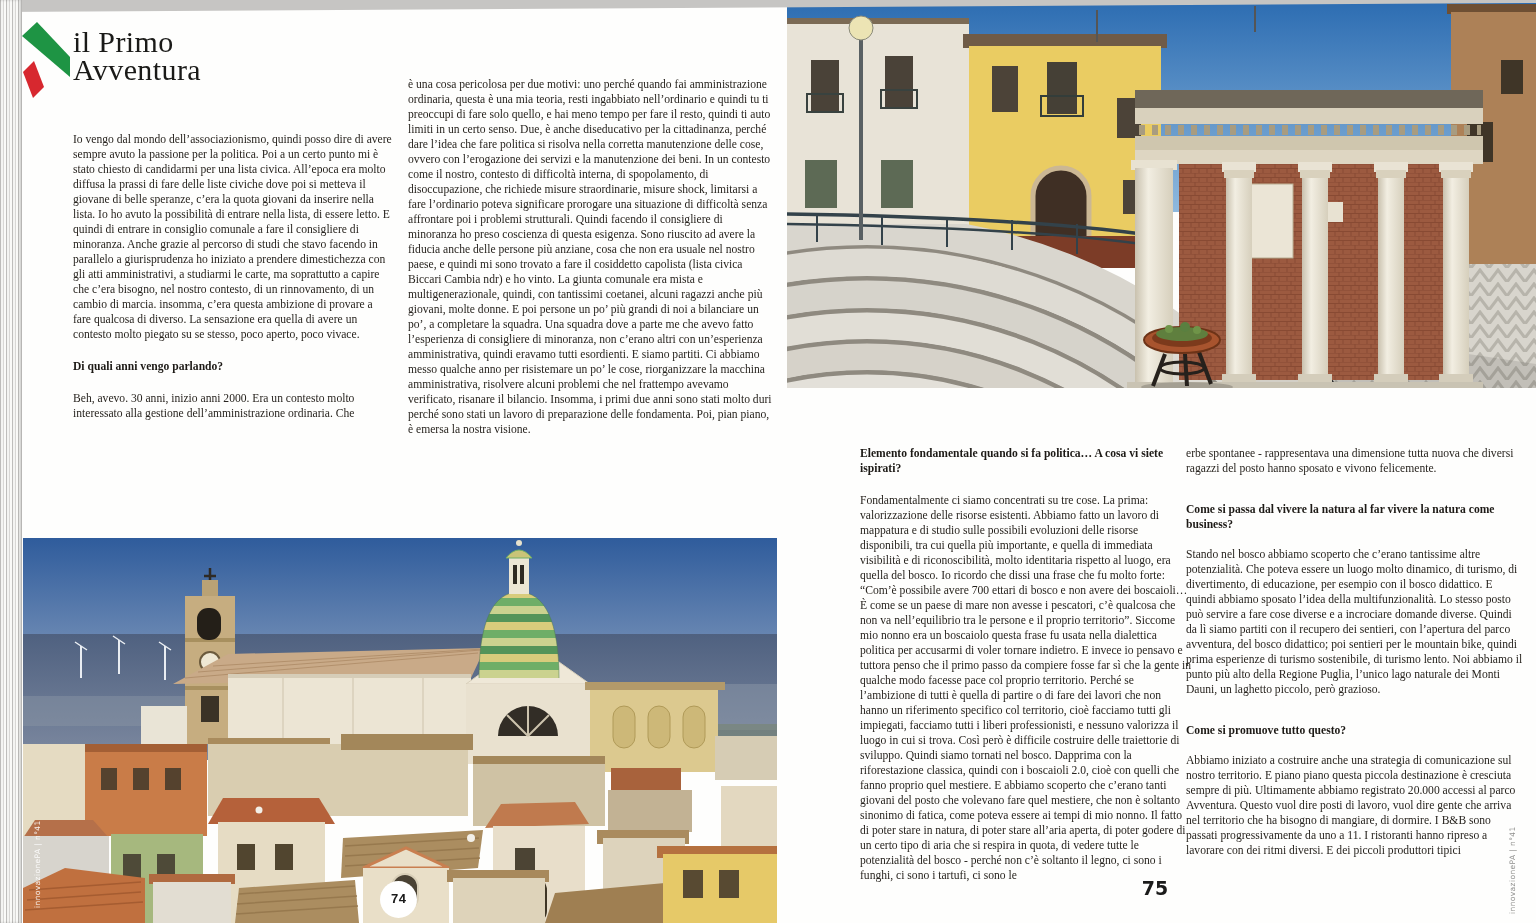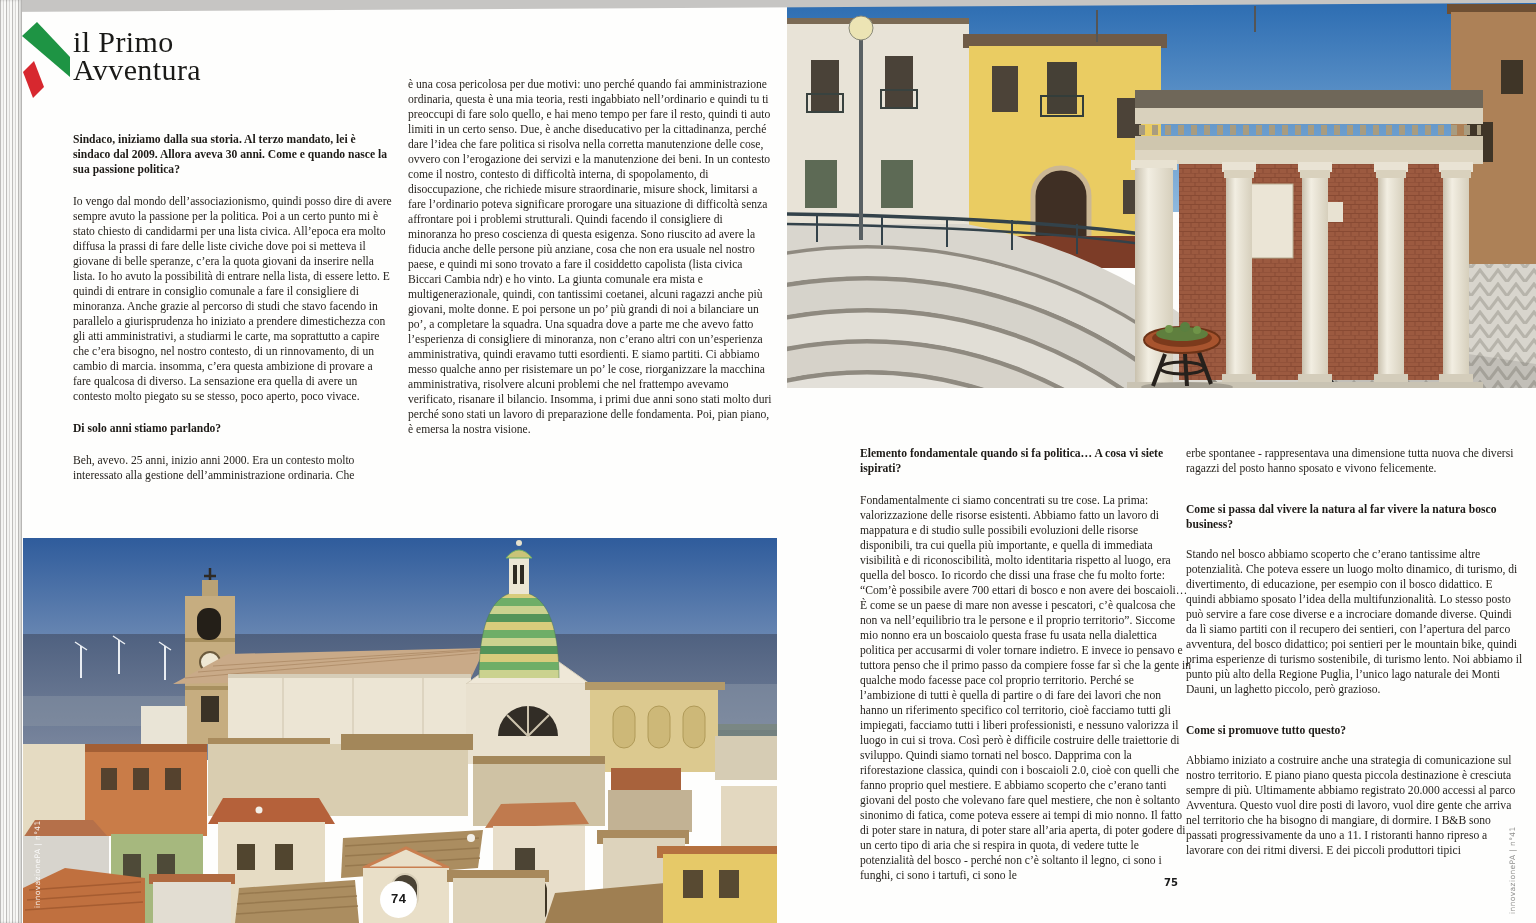--- a/index.html
+++ b/index.html
@@ -25,22 +25,22 @@
   .col-l2{left:408px;top:77px;width:364px}
   .col-r1{left:860px;top:446px;width:332px}
   .col-r2{left:1186px;top:446px;width:338px}
   figure.photo{position:absolute;margin:0;z-index:2;overflow:hidden}
   figure.photo svg{display:block;width:100%;height:100%}
   .photo-town{left:23px;top:538px;width:754px;height:385px}
   .photo-piazza{left:787px;top:2px;width:749px;height:386px}
   .pnum-badge{position:absolute;left:380px;top:881px;width:37px;height:37px;border-radius:50%;
       background:#ffffff;display:flex;align-items:center;justify-content:center;z-index:10;
       font-family:Liberation Mono, monospace;font-weight:700;font-size:13px;color:#1b1b1b}
-  .pnum-plain{position:absolute;left:1132px;top:877px;width:46px;text-align:right;z-index:10;
-      font-family:"DejaVu Sans",sans-serif;font-weight:700;font-size:10px;color:#1b1b1b}
+  .pnum-plain{position:absolute;left:1132px;top:877px;width:46px;text-align:center;z-index:10;
+      font-family:"DejaVu Sans",sans-serif;font-weight:700;font-size:19px;color:#1b1b1b}
   .spine{position:absolute;z-index:12;font-family:"DejaVu Sans",sans-serif;font-size:7.5px;
       letter-spacing:.4px;writing-mode:vertical-rl;transform:rotate(180deg);white-space:nowrap}
   .spine-left{left:33px;top:808px;height:100px;color:#ffffff;opacity:.92}
   .spine-right{left:1508px;top:828px;height:86px;color:#8f8f8d}
 </style>
 </head>
 <body>
 
 <div class="spread">
 
@@ -48,24 +48,23 @@
     <svg class="flag" width="50" height="82" viewBox="0 0 50 82">
       <polygon points="2,16 17,2 50,37 50,57" fill="#1e9444"></polygon>
       <polygon points="3,52 14,41 24,67 13,78" fill="#d7282f"></polygon>
     </svg>
     <h1 class="title">
       <span>il Primo</span>
       <span>Avventura</span>
     </h1>
 
     <div class="col col-l1">
-      <p class="q">Sindaco, iniziamo dalla sua storia. Al terzo mandato, lei è sindaco dal 2009. Allora aveva 30 anni. Come e quando nasce la sua passione politica?</p>
       <p class="a">Io vengo dal mondo dell’associazionismo, quindi posso dire di avere sempre avuto la passione per la politica. Poi a un certo punto mi è stato chiesto di candidarmi per una lista civica. All’epoca era molto diffusa la prassi di fare delle liste civiche dove poi si metteva il giovane di belle speranze, c’era la quota giovani da inserire nella lista. Io ho avuto la possibilità di entrare nella lista, di essere letto. E quindi di entrare in consiglio comunale a fare il consigliere di minoranza. Anche grazie al percorso di studi che stavo facendo in parallelo a giurisprudenza ho iniziato a prendere dimestichezza con gli atti amministrativi, a studiarmi le carte, ma soprattutto a capire che c’era bisogno, nel nostro contesto, di un rinnovamento, di un cambio di marcia. insomma, c’era questa ambizione di provare a fare qualcosa di diverso. La sensazione era quella di avere un contesto molto piegato su se stesso, poco aperto, poco vivace.</p>
-      <p class="q">Di solo anni stiamo parlando?</p>
-      <p class="a last">Beh, avevo. 25 anni, inizio anni 2000. Era un contesto molto interessato alla gestione dell’amministrazione ordinaria. Che</p>
+      <p class="q">Di quali anni vengo parlando?</p>
+      <p class="a last">Beh, avevo. 30 anni, inizio anni 2000. Era un contesto molto interessato alla gestione dell’amministrazione ordinaria. Che</p>
     </div>
 
     <div class="col col-l2">
       <p class="a last">è una cosa pericolosa per due motivi: uno perché quando fai amministrazione ordinaria, questa è una mia teoria, resti ingabbiato nell’ordinario e quindi tu ti preoccupi di fare solo quello, e hai meno tempo per fare il resto, quindi ti auto limiti in un certo senso. Due, è anche diseducativo per la cittadinanza, perché dare l’idea che fare politica si risolva nella corretta manutenzione delle cose, ovvero con l’erogazione dei servizi e la manutenzione dei beni. In un contesto come il nostro, contesto di difficoltà interna, di spopolamento, di disoccupazione, che richiede misure straordinarie, misure shock, limitarsi a fare l’ordinario poteva significare prorogare una situazione di difficoltà senza affrontare poi i problemi strutturali. Quindi facendo il consigliere di minoranza ho preso coscienza di questa esigenza. Sono riuscito ad avere la fiducia anche delle persone più anziane, cosa che non era usuale nel nostro paese, e quindi mi sono trovato a fare il cosiddetto capolista (lista civica Biccari Cambia ndr) e ho vinto. La giunta comunale era mista e multigenerazionale, quindi, con tantissimi coetanei, alcuni ragazzi anche più giovani, molte donne. E poi persone un po’ più grandi di noi a bilanciare un po’, a completare la squadra. Una squadra dove a parte me che avevo fatto l’esperienza di consigliere di minoranza, non c’erano altri con un’esperienza amministrativa, quindi eravamo tutti esordienti. E siamo partiti. Ci abbiamo messo qualche anno per risistemare un po’ le cose, riorganizzare la macchina amministrativa, risolvere alcuni problemi che nel frattempo avevamo verificato, risanare il bilancio. Insomma, i primi due anni sono stati molto duri perché sono stati un lavoro di preparazione delle fondamenta. Poi, pian piano, è emersa la nostra visione.</p>
     </div>
 
     <figure class="photo photo-town">
       <svg viewBox="0 0 754 385" preserveAspectRatio="none">
         <defs>
           <linearGradient id="skyL" x1="0" y1="0" x2="0" y2="1">
@@ -351,21 +350,21 @@
       </svg>
     </figure>
 
     <div class="col col-r1">
       <p class="q">Elemento fondamentale quando si fa politica… A cosa vi siete ispirati?</p>
       <p class="a last">Fondamentalmente ci siamo concentrati su tre cose. La prima: valorizzazione delle risorse esistenti. Abbiamo fatto un lavoro di mappatura e di studio sulle possibili evoluzioni delle risorse disponibili, tra cui quella più importante, e quella di immediata visibilità e di riconoscibilità, molto identitaria rispetto al luogo, era quella del bosco. Io ricordo che dissi una frase che fu molto forte: “Com’è possibile avere 700 ettari di bosco e non avere dei boscaioli… È come se un paese di mare non avesse i pescatori, c’è qualcosa che non va nell’equilibrio tra le persone e il proprio territorio”. Siccome mio nonno era un boscaiolo questa frase fu usata nella dialettica politica per accusarmi di voler tornare indietro. E invece io pensavo e tuttora penso che il primo passo da compiere fosse far sì che la gente in qualche modo facesse pace col proprio territorio. Perché se l’ambizione di tutti è quella di partire o di fare dei lavori che non hanno un riferimento specifico col territorio, cioè facciamo tutti gli impiegati, facciamo tutti i liberi professionisti, e nessuno valorizza il luogo in cui si trova. Così però è difficile costruire delle traiettorie di sviluppo. Quindi siamo tornati nel bosco. Dapprima con la riforestazione classica, quindi con i boscaioli 2.0, cioè con quelli che fanno proprio quel mestiere. E abbiamo scoperto che c’erano tanti giovani del posto che volevano fare quel mestiere, che non è soltanto sinonimo di fatica, come poteva essere ai tempi di mio nonno. Il fatto di poter stare in natura, di poter stare all’aria aperta, di poter godere di un certo tipo di aria che si respira in quota, di vedere tutte le potenzialità del bosco - perché non c’è soltanto il legno, ci sono i funghi, ci sono i tartufi, ci sono le</p>
     </div>
 
     <div class="col col-r2">
       <p class="a mb-lg">erbe spontanee - rappresentava una dimensione tutta nuova che diversi ragazzi del posto hanno sposato e vivono felicemente.</p>
-      <p class="q mb-md">Come si passa dal vivere la natura al far vivere la natura bosco business?</p>
+      <p class="q mb-md">Come si passa dal vivere la natura al far vivere la natura come business?</p>
       <p class="a mb-lg">Stando nel bosco abbiamo scoperto che c’erano tantissime altre potenzialità. Che poteva essere un luogo molto dinamico, di turismo, di divertimento, di educazione, per esempio con il bosco didattico. E quindi abbiamo sposato l’idea della multifunzionalità. Lo stesso posto può servire a fare cose diverse e a incrociare domande diverse. Quindi da lì siamo partiti con il recupero dei sentieri, con l’apertura del parco avventura, del bosco didattico; poi sentieri per le mountain bike, quindi prima esperienze di turismo sostenibile, di turismo lento. Noi abbiamo il punto più alto della Regione Puglia, l’unico lago naturale dei Monti Dauni, un laghetto piccolo, però grazioso.</p>
       <p class="q mb-md">Come si promuove tutto questo?</p>
       <p class="a last">Abbiamo iniziato a costruire anche una strategia di comunicazione sul nostro territorio. E piano piano questa piccola destinazione è cresciuta sempre di più. Ultimamente abbiamo registrato 20.000 accessi al parco Avventura. Questo vuol dire posti di lavoro, vuol dire gente che arriva nel territorio che ha bisogno di mangiare, di dormire. I B&amp;B sono passati progressivamente da uno a 11. I ristoranti hanno ripreso a lavorare con dei ritmi diversi. E dei piccoli produttori tipici</p>
     </div>
   </section>
 
   <div class="pnum-badge">
     <span>74</span>
   </div>
   <div class="pnum-plain">75</div>

